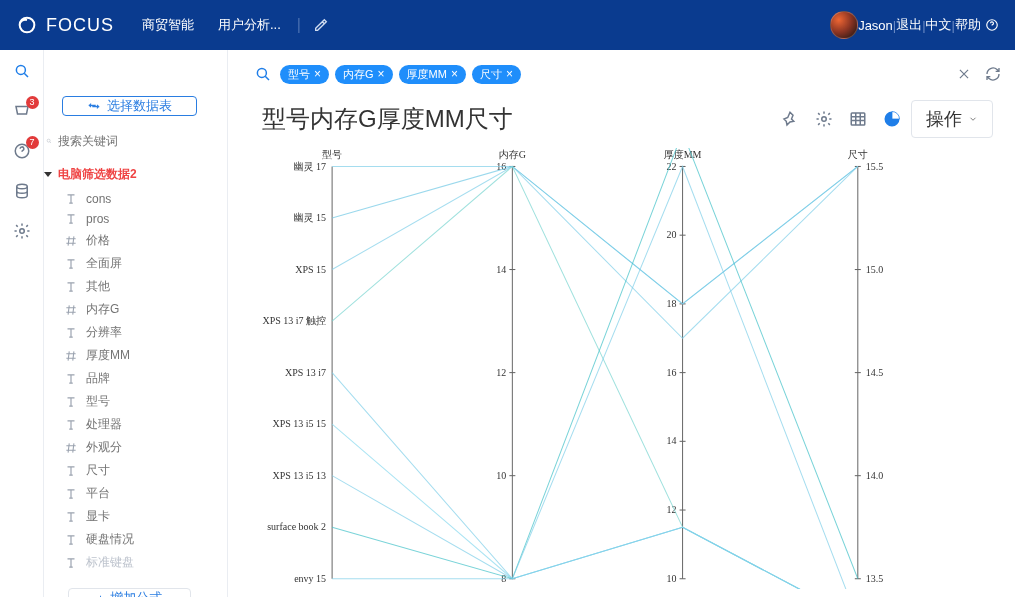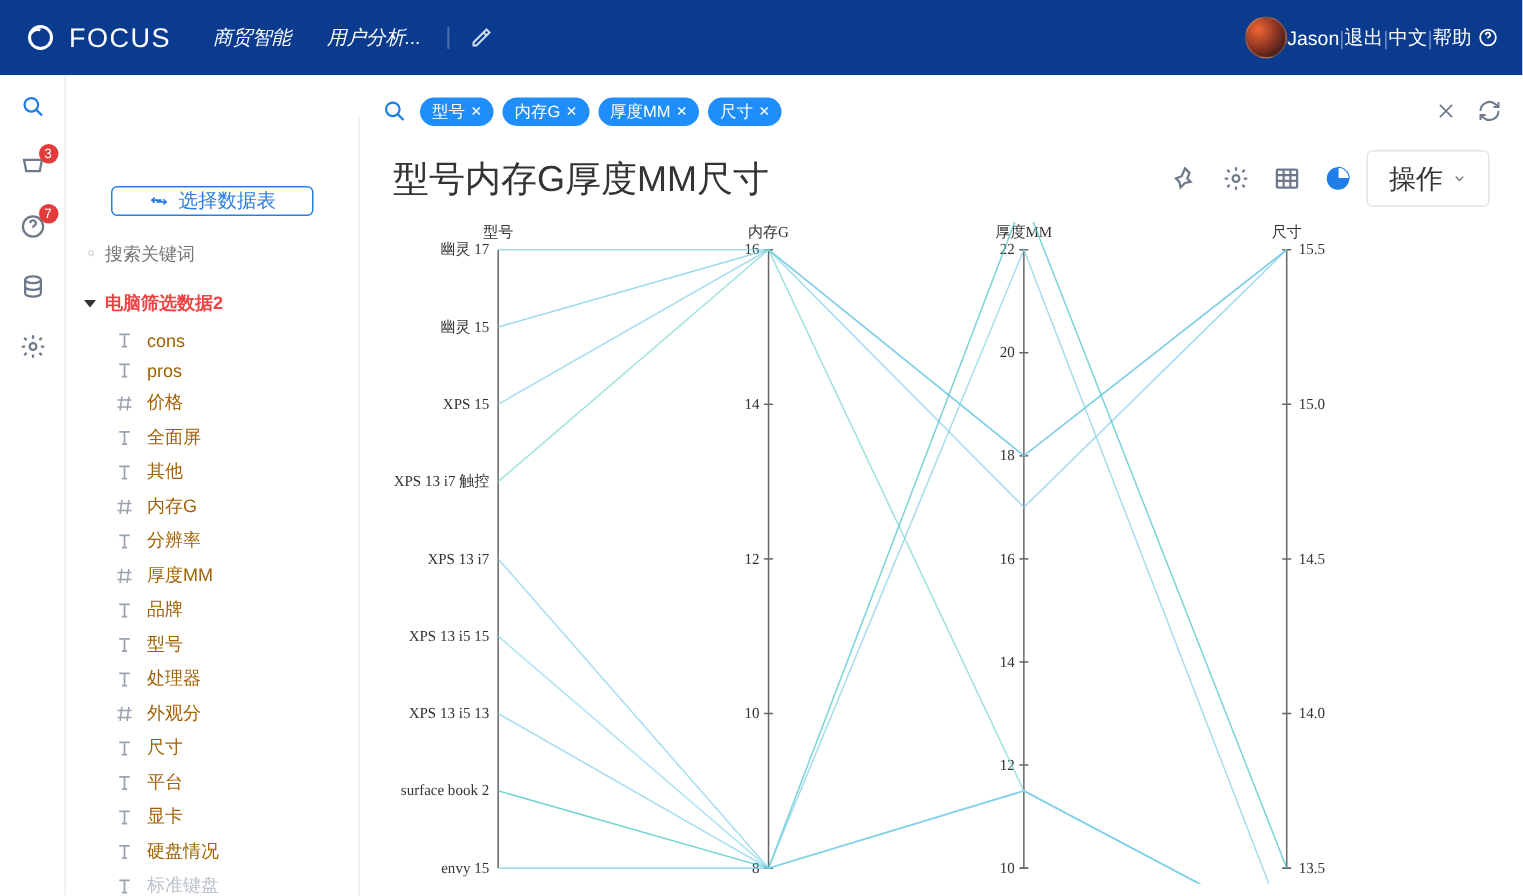--- a/index.html
+++ b/index.html
@@ -3,45 +3,45 @@
 <meta charset="utf-8">
 <style>
 * { margin: 0; padding: 0; box-sizing: border-box; font-family: -apple-system, "PingFang SC", "Microsoft YaHei", sans-serif; }
 body { width: 1015px; height: 597px; overflow: hidden; background: #fff; }
 
 
 .header { height: 50px; background: #0a3b8f; display: flex; align-items: center; padding: 0 16px; color: #fff; }
 .logo-wrap { display: flex; align-items: center; gap: 8px; font-size: 18px; font-weight: 500; letter-spacing: 1px; }
 .logo-icon { width: 22px; height: 22px; }
 .nav-tabs { display: flex; margin-left: 24px; gap: 16px; font-size: 13px; }
-.nav-tab { padding: 6px 4px; cursor: pointer; font-style: italic; }
+.nav-tab { padding: 6px 4px; cursor: pointer; }
 .nav-divider { margin-left: 12px; color: #4a6fb0; }
 .edit-icon { margin-left: 12px; width: 16px; height: 16px; cursor: pointer; stroke: #d0dcf0; }
 .header-right { margin-left: auto; display: flex; align-items: center; font-size: 13px; }
 .avatar { width: 28px; height: 28px; border-radius: 50%; background: radial-gradient(circle at 30% 30%, #e63, #832, #111); border: 1px solid #fff3; }
 .hr-sep { color: #6a8ac4; }
 .hr-link { cursor: pointer; }
 .hr-help { display: flex; align-items: center; gap: 4px; }
 
 
 .rail { position: absolute; left: 0; top: 50px; bottom: 0; width: 44px; border-right: 1px solid #eaedf2; display: flex; flex-direction: column; align-items: center; padding-top: 10px; gap: 18px; }
 .rail-item { position: relative; width: 22px; height: 22px; display: flex; align-items: center; justify-content: center; cursor: pointer; }
 .rail-item svg { stroke: #6e7a8c; }
 .rail-item.active svg { stroke: #1f7ee8; }
 .badge { position: absolute; top: -4px; right: -6px; background: #e23b3b; color: #fff; font-size: 9px; border-radius: 8px; min-width: 13px; height: 13px; line-height: 13px; text-align: center; padding: 0 2px; }
 
 
-.sidebar { position: absolute; left: 44px; top: 50px; bottom: 0; width: 196px; border-right: 1px solid #eaedf2; display: flex; flex-direction: column; padding: 14px 12px 0; margin-top: 28px; }
+.sidebar { position: absolute; left: 32px; top: 50px; bottom: 0; width: 196px; border-right: 1px solid #eaedf2; display: flex; flex-direction: column; padding: 14px 12px 0; }
 .select-btn { align-self: center; height: 30px; padding: 0 24px; border: 1px solid #2a7de1; border-radius: 4px; background: #fff; color: #2a7de1; font-size: 13px; display: flex; align-items: center; gap: 6px; cursor: pointer; margin: 32px 0 18px; }
 .search-wrap { display: flex; align-items: center; gap: 6px; height: 28px; padding: 0 2px; color: #aeb4be; font-size: 12px; margin-bottom: 12px; }
 .search-wrap input { border: none; outline: none; flex: 1; font-size: 12px; }
 .tree-header { display: flex; align-items: center; gap: 6px; font-size: 12px; font-weight: 600; color: #ef4444; padding: 6px 0; cursor: pointer; }
 .tree-header .caret { width: 0; height: 0; border-left: 4px solid transparent; border-right: 4px solid transparent; border-top: 5px solid #333; }
 .tree { list-style: none; margin-left: 8px; }
-.tree li { display: flex; align-items: center; gap: 8px; font-size: 12px; color: #a16207; padding: 3px 0 3px 12px; cursor: pointer; }
+.tree li { display: flex; align-items: center; gap: 8px; font-size: 12px; color: #737373; padding: 3px 0 3px 12px; cursor: pointer; }
 .tree li .t-icon { width: 14px; height: 14px; display: inline-flex; align-items: center; justify-content: center; color: #9aa2af; flex: none; }
 .tree li .t-icon svg { stroke: #9aa2af; }
 .tree li.dimmed { color: #bdc3cd; }
 .add-formula { margin: 14px auto 8px; height: 30px; padding: 0 28px; border: 1px solid #e1e5eb; border-radius: 4px; background: #fff; color: #2a7de1; font-size: 13px; display: flex; align-items: center; gap: 6px; cursor: pointer; }
 
 
 .main { position: absolute; left: 240px; right: 0; top: 50px; bottom: 0; display: flex; flex-direction: column; }
 .querybar { display: flex; align-items: center; padding: 8px 14px; gap: 8px; height: 48px; }
 .q-icon { width: 18px; height: 18px; stroke: #1f7ee8; flex: none; }
 .chips { display: flex; gap: 6px; flex: 1; }

